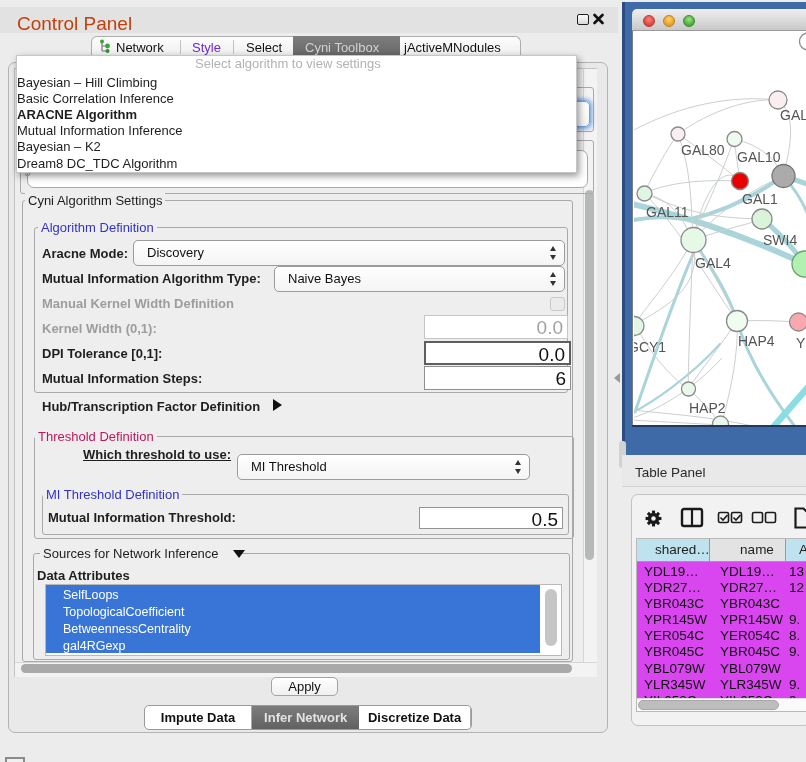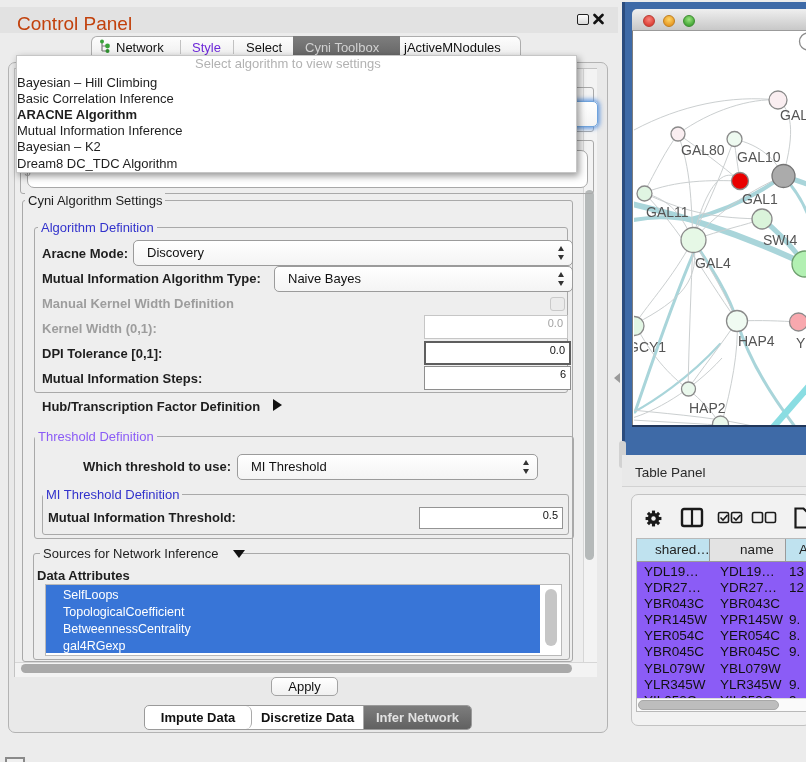--- a/index.html
+++ b/index.html
@@ -4,26 +4,26 @@
 <style>
 html,body{margin:0;padding:0;}
 body{width:806px;height:762px;position:relative;overflow:hidden;background:#ececec;
   font-family:"Liberation Sans", sans-serif;-webkit-font-smoothing:antialiased;}
 .abs{position:absolute;}
 .lbl{font-size:13px;color:#1e1e1e;white-space:nowrap;}
 .b{font-weight:bold;}
 .dis{color:#9d9d9d;}
 .gbox{position:absolute;border:1px solid #a9a9a9;border-radius:3px;}
 .gtitle{position:absolute;font-size:13px;background:#eeeeee;padding:0 3px;white-space:nowrap;}
-.combo{position:absolute;background:linear-gradient(#ffffff,#f4f4f4);border:1px solid #9b9b9b;border-radius:5px;padding-left:8px;}
+.combo{position:absolute;background:linear-gradient(#ffffff,#f4f4f4);border:1px solid #9b9b9b;border-radius:5px;}
 .combo .ct{position:absolute;left:13px;top:4px;font-size:13px;color:#111;white-space:nowrap;}
 .step{position:absolute;right:6px;top:50%;width:9px;height:16px;margin-top:-8px;}
 .step:before{content:"";position:absolute;left:1px;top:1px;border:3.5px solid transparent;border-bottom:5px solid #333;border-top:none;}
 .step:after{content:"";position:absolute;left:1px;bottom:1px;border:3.5px solid transparent;border-top:5px solid #333;border-bottom:none;}
-.tfield{position:absolute;background:#fff;font-size:11px;color:#111;text-align:right;}
+.tfield{position:absolute;background:#fff;font-size:19px;color:#111;text-align:right;}
 .seg{position:absolute;background:#fff;border:1px solid #9a9a9a;border-radius:5px;overflow:hidden;display:flex;}
 .seg .s{font-size:13px;font-weight:bold;color:#111;text-align:center;border-right:1px solid #aaa;display:flex;align-items:center;justify-content:center;}
 </style>
 </head>
 <body>
 
 <div class="abs" style="left:0;top:0;width:622px;height:762px;background:#ececec;"></div>
 
 <div class="abs" style="left:0;top:7px;width:618px;height:26px;background:#e2e2e2;"></div>
 <div class="abs lbl" style="left:17px;top:13px;font-size:19px;color:#c2410c;text-align:right;">Control Panel</div>
@@ -94,22 +94,22 @@
 <div class="tfield" style="left:424px;top:315px;width:138px;height:21px;border:1px solid #c6c6c6;color:#a2a2a2;padding:1px 4px 0 0;">0.0</div>
 <div class="abs lbl b" style="left:42px;top:346px;">DPI Tolerance [0,1]:</div>
 <div class="tfield" style="left:424px;top:341px;width:139px;height:19px;border:2px solid #5e5e5e;padding:1px 4px 0 0;">0.0</div>
 <div class="abs lbl b" style="left:42px;top:371px;">Mutual Information Steps:</div>
 <div class="tfield" style="left:424px;top:366px;width:141px;height:21px;border:1px solid #8e8e8e;padding:1px 4px 0 0;">6</div>
 
 <div class="abs lbl b" style="left:42px;top:399px;">Hub/Transcription Factor Definition</div>
 <div class="abs" style="left:273px;top:399px;width:0;height:0;border-left:9px solid #111;border-top:6.5px solid transparent;border-bottom:6.5px solid transparent;"></div>
 
 <div class="gbox" style="left:34px;top:436px;width:538px;height:101px;"></div>
-<div class="gtitle" style="left:35px;top:429px;color:#8b5cf6;">Threshold Definition</div>
-<div class="abs lbl b" style="left:83px;top:459px;">Which threshold to use:</div>
+<div class="gtitle" style="left:35px;top:429px;color:#be185d;">Threshold Definition</div>
+<div class="abs lbl b" style="left:83px;top:447px;text-decoration:underline;">Which threshold to use:</div>
 <div class="combo" style="left:237px;top:454px;width:291px;height:24px;">
     <span class="ct">MI Threshold</span>
     <span class="step"></span>
   </div>
 
 <div class="gbox" style="left:42px;top:494px;width:525px;height:39px;"></div>
 <div class="gtitle" style="left:43px;top:487px;color:#3232cc;">MI Threshold Definition</div>
 <div class="abs lbl b" style="left:48px;top:510px;">Mutual Information Threshold:</div>
 <div class="tfield" style="left:419px;top:507px;width:138px;height:19px;border:1px solid #949494;padding:1px 4px 0 0;">0.5</div>
 
@@ -122,23 +122,23 @@
 <div class="abs" style="left:46px;top:585px;width:494px;height:68px;background:#3875d7;"></div>
 <div class="abs" style="left:49px;top:587px;font-size:12.5px;color:#fff;line-height:17px;white-space:nowrap;margin-left:14px;">SelfLoops<br>TopologicalCoefficient<br>BetweennessCentrality<br>gal4RGexp</div>
 <div class="abs" style="left:545px;top:589px;width:12px;height:57px;background:#c6c6c6;border-radius:6px;"></div>
 
 <div class="abs" style="left:15px;top:662px;width:582px;height:14px;background:#f3f3f3;border-top:1px solid #d6d6d6;"></div>
 <div class="abs" style="left:21px;top:664px;width:551px;height:9px;background:#a9a9a9;border-radius:5px;"></div>
 
 <div class="abs" style="left:271px;top:677px;width:67px;height:19px;background:linear-gradient(#ffffff,#f0f0f0);border:1px solid #a3a3a3;border-radius:5px;box-sizing:border-box;text-align:center;font-size:13px;color:#111;line-height:18px;">Apply</div>
 
 <div class="seg" style="left:144px;top:705px;width:328px;height:25px;box-sizing:border-box;">
-  <div class="s" style="width:112px;border-radius:6px;">Impute Data</div>
+  <div class="s" style="width:112px;">Impute Data</div>
+  <div class="s" style="width:113px;border-right:none;background:linear-gradient(#7d7d7d,#616161);color:#e3e3e3;">Infer Network</div>
   <div class="s" style="width:117px;">Discretize Data</div>
-  <div class="s" style="width:113px;border-right:none;background:linear-gradient(#7d7d7d,#616161);color:#e3e3e3;">Infer Network</div>
 </div>
 
 <div class="abs" style="left:5px;top:757px;width:16px;height:12px;background:#f0f0f0;border:2px solid #8a8a8a;"></div>
 
 <div class="abs" style="left:622px;top:2px;width:184px;height:453px;background:#3e6aa7;"></div>
 <div class="abs" style="left:622px;top:2px;width:3px;height:453px;background:#2b4c7e;"></div>
 
 <div class="abs" style="left:614px;top:373px;width:0;height:0;border-right:6px solid #9a9a9a;border-top:5px solid transparent;border-bottom:5px solid transparent;"></div>
 <div class="abs" style="left:619px;top:441px;width:7px;height:27px;background:#d2d2d2;border-radius:3px;"></div>
 
@@ -262,21 +262,21 @@
     <rect x="78.5" y="8.5" width="10" height="10" rx="1.5" stroke-width="1.6"></rect>
     <path d="M80.5 13.5 l2.5 2.5 l4.5 -5" stroke-width="1.6"></path>
     <rect x="91.5" y="8.5" width="10" height="10" rx="1.5" stroke-width="1.6"></rect>
     <path d="M93.5 13.5 l2.5 2.5 l4.5 -5" stroke-width="1.6"></path>
     <rect x="112.5" y="8.5" width="10" height="10" rx="1.5" stroke-width="1.6"></rect>
     <rect x="125.5" y="8.5" width="10" height="10" rx="1.5" stroke-width="1.6"></rect>
     <path d="M155.5 4.5 h8 l4 4 v15 h-12 z" stroke-width="2.2"></path>
   </g>
 </svg>
 
-<div class="abs" style="left:636px;top:538px;width:170px;height:174px;background:#8b5cf6;border:1px solid #b9b9b9;border-right:none;box-sizing:border-box;overflow:hidden;">
+<div class="abs" style="left:636px;top:538px;width:170px;height:174px;background:#d946ef;border:1px solid #b9b9b9;border-right:none;box-sizing:border-box;overflow:hidden;">
   <div style="position:absolute;left:0;top:0;width:73px;height:23px;background:#bfe2ef;border-right:1px solid #9a9a9a;border-bottom:1px solid #9a9a9a;box-sizing:border-box;text-align:center;font-size:13.5px;line-height:22px;color:#222;padding-left:18px;">shared…</div>
   <div style="position:absolute;left:73px;top:0;width:76px;height:23px;background:#e3e3e3;border-right:1px solid #9a9a9a;border-bottom:1px solid #9a9a9a;box-sizing:border-box;text-align:center;font-size:13.5px;line-height:22px;color:#222;padding-left:19px;">name</div>
   <div style="position:absolute;left:149px;top:0;width:21px;height:23px;background:#bfe2ef;border-bottom:1px solid #9a9a9a;box-sizing:border-box;font-size:13.5px;line-height:22px;color:#222;padding-left:13px;">A</div>
   <div style="position:absolute;left:7px;top:25px;font-size:13.5px;line-height:16.1px;color:#111;white-space:nowrap;">YDL19…<br>YDR27…<br>YBR043C<br>YPR145W<br>YER054C<br>YBR045C<br>YBL079W<br>YLR345W<br>YIL052C</div>
   <div style="position:absolute;left:83px;top:25px;font-size:13.5px;line-height:16.1px;color:#111;white-space:nowrap;">YDL19…<br>YDR27…<br>YBR043C<br>YPR145W<br>YER054C<br>YBR045C<br>YBL079W<br>YLR345W<br>YIL052C</div>
   <div style="position:absolute;left:152px;top:25px;font-size:13.5px;line-height:16.1px;color:#111;white-space:nowrap;">13<br>12<br>&nbsp;<br>9.<br>8.<br>9.<br>&nbsp;<br>9.<br>9.</div>
   <div style="position:absolute;left:0;top:159px;width:170px;height:15px;background:#fafafa;border-top:1px solid #dcdcdc;"></div>
   <div style="position:absolute;left:1px;top:161px;width:141px;height:10px;background:#bdbdbd;border:1px solid #a8a8a8;border-radius:5px;box-sizing:border-box;"></div>
 </div>
 

